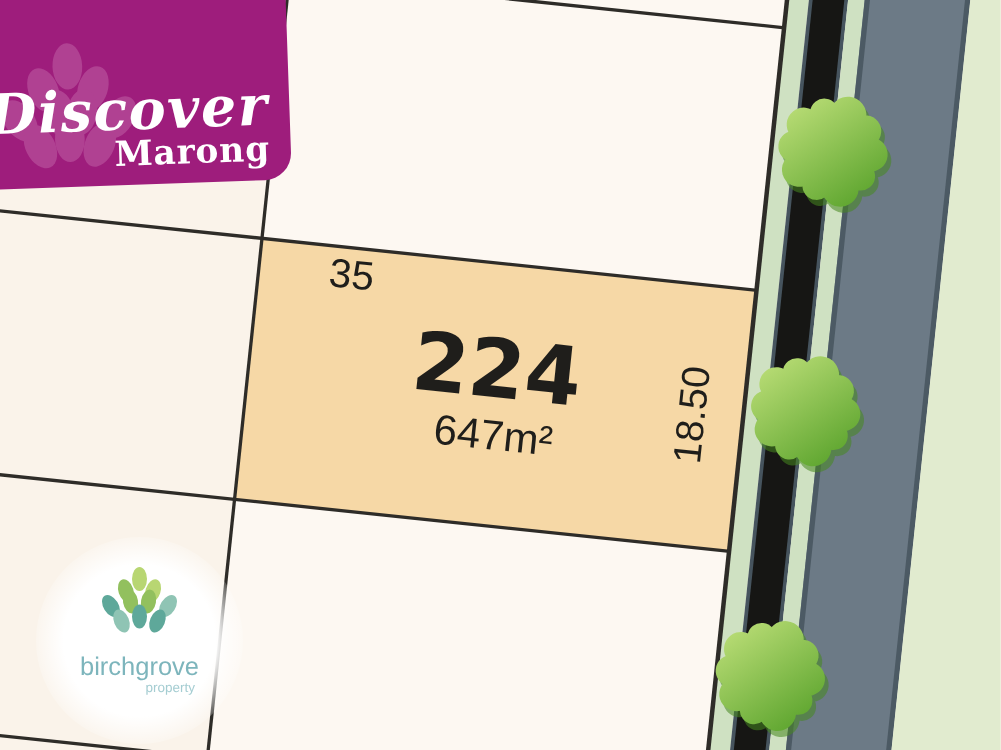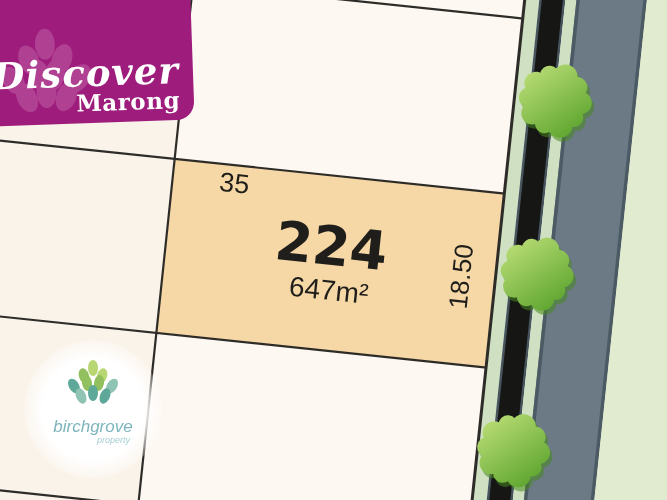--- a/index.html
+++ b/index.html
@@ -21,23 +21,23 @@
   .banner-wm{position:absolute;left:34px;top:56px;width:150px;height:110px;
              opacity:.5;pointer-events:none;}
   .banner-title{color:#fff;font-family:"DejaVu Serif",serif;
                 font-style:italic;font-weight:700;font-size:37px;
                 line-height:1;letter-spacing:1px;position:relative;}
   .banner-sub{color:#fff;font-family:"DejaVu Serif",serif;font-weight:700;
               font-size:23px;line-height:1.1;letter-spacing:.5px;
               margin-top:-2px;position:relative;}
 
   
-  .badge{position:absolute;left:24px;top:340px;width:138px;height:138px;
+  .badge{position:absolute;left:24px;top:358px;width:138px;height:138px;
          border-radius:50%;
-         background:radial-gradient(circle,#ffffff 0%,#ffffff 52%,rgba(255,255,255,0) 76%);font-style:italic;}
+         background:radial-gradient(circle,#ffffff 0%,#ffffff 52%,rgba(255,255,255,0) 76%);}
   .badge svg{display:block;}
 </style>
 </head>
 <body>
 
 <div class="stage">
 
   <div class="plan">
     <svg width="827" height="660" viewBox="0 0 827 660">
       <defs>

